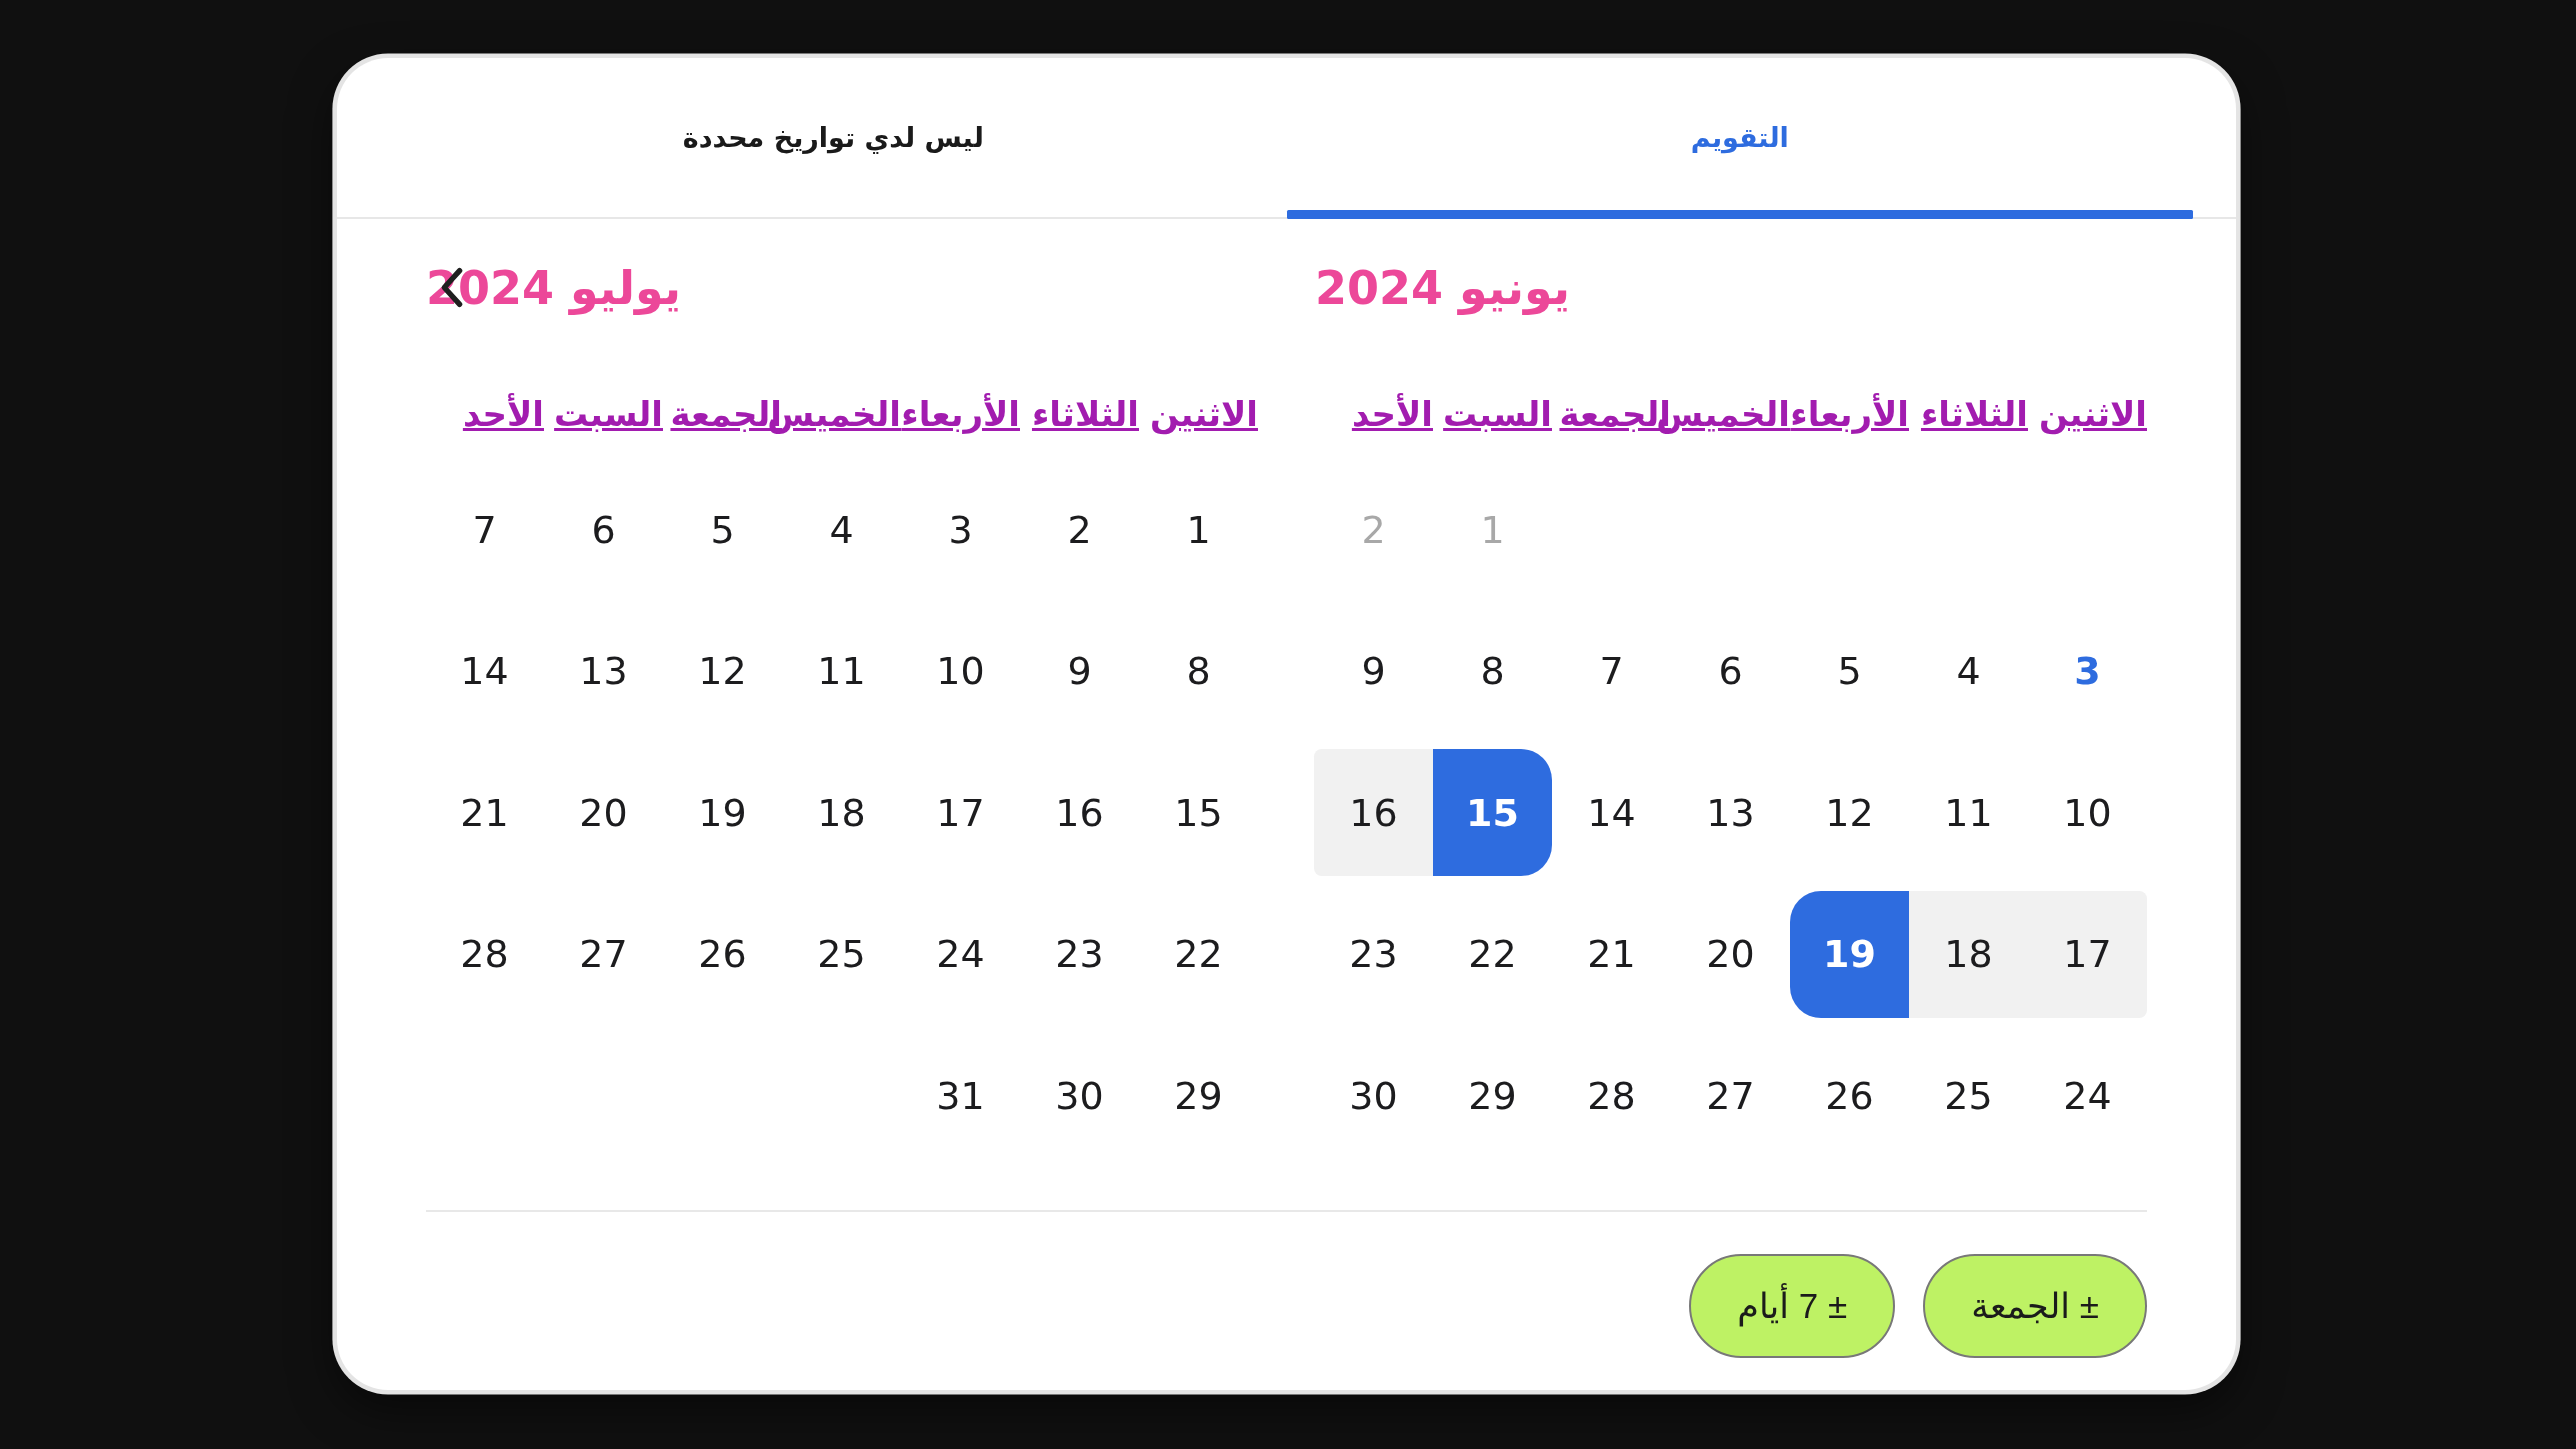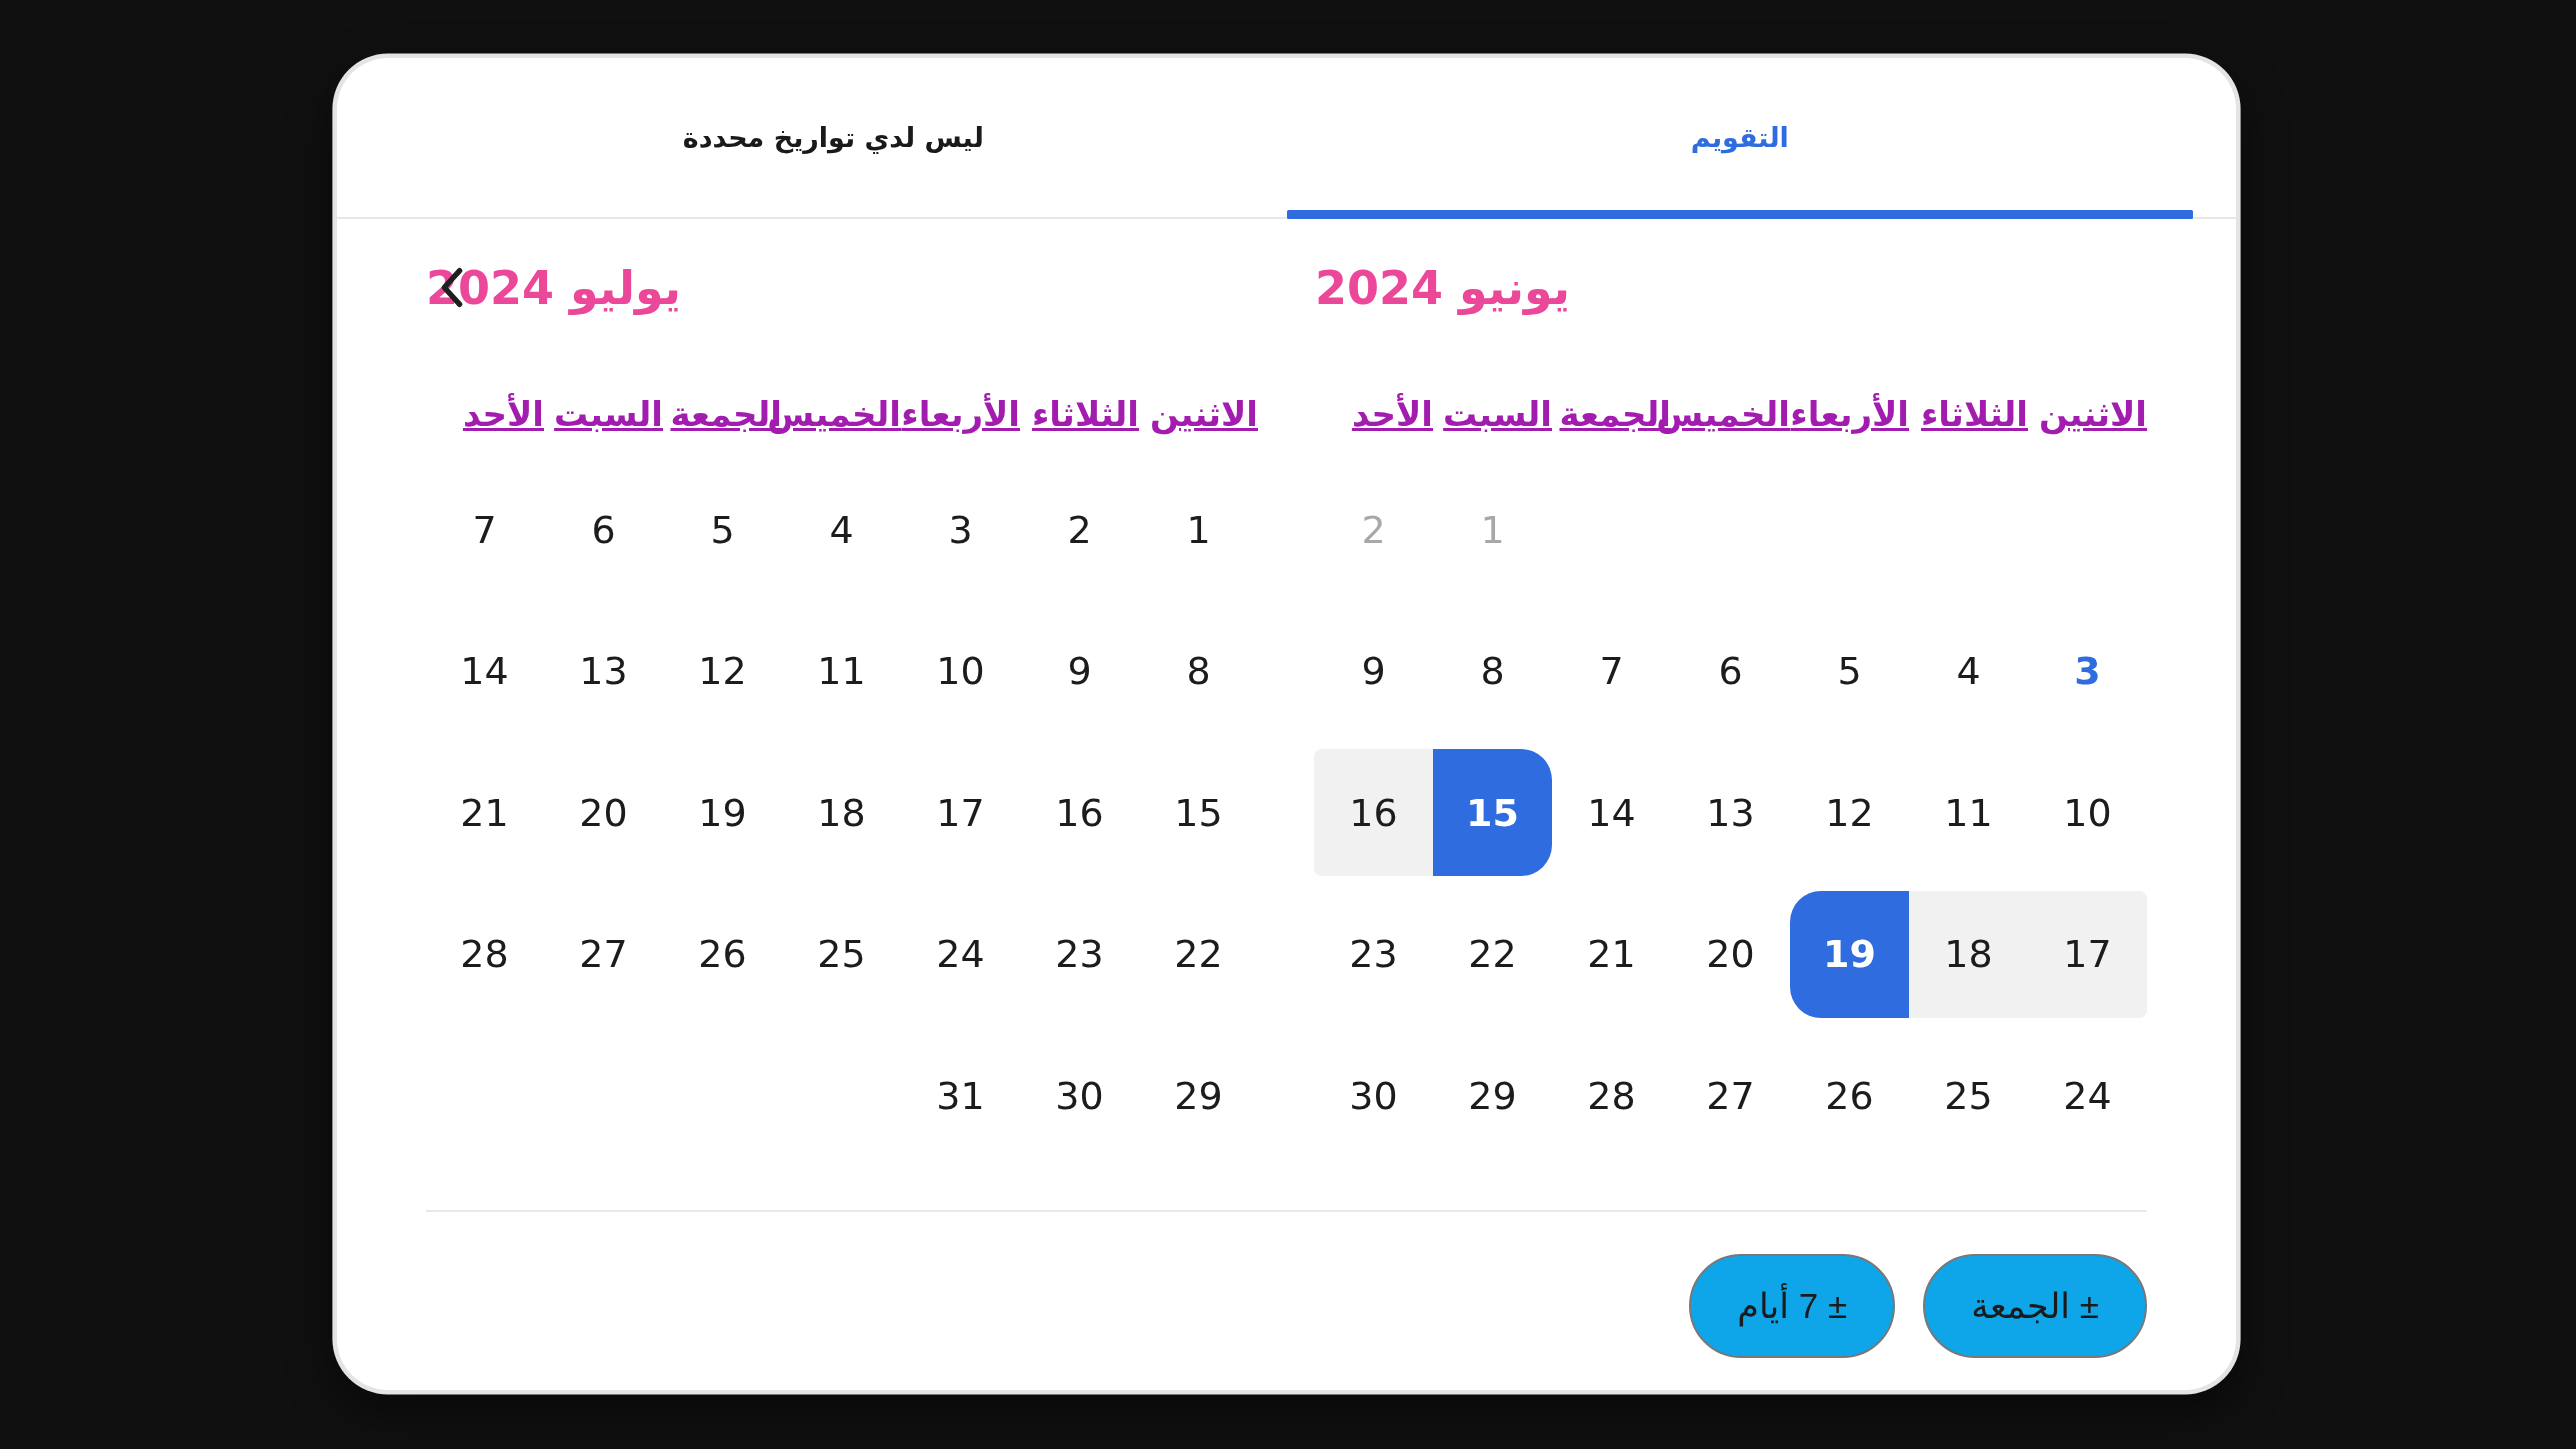--- a/index.html
+++ b/index.html
@@ -81,21 +81,21 @@
     display:flex;align-items:center;justify-content:center;
     background:none;border:none;cursor:pointer;
   }
   .divider{height:2.3px;background:var(--divider);margin-top:36px;}
   
   .chips-row{
     margin-top:42px;display:flex;gap:28px;align-items:center;
   }
   .chip{
     height:104px;border-radius:54px;border:2.3px solid var(--chip-border);
-    background:#0ea5e9;padding:0 46px;display:flex;align-items:center;
+    background:#bef264;padding:0 46px;display:flex;align-items:center;
     font-size:35px;color:#1b1b1b;white-space:nowrap;cursor:pointer;
   }
   .chip.selected{
     border:3.1px solid var(--accent);background:var(--chip-sel-bg);
     color:var(--accent);font-weight:700;
   }
 </style>
 </head>
 <body>
 

